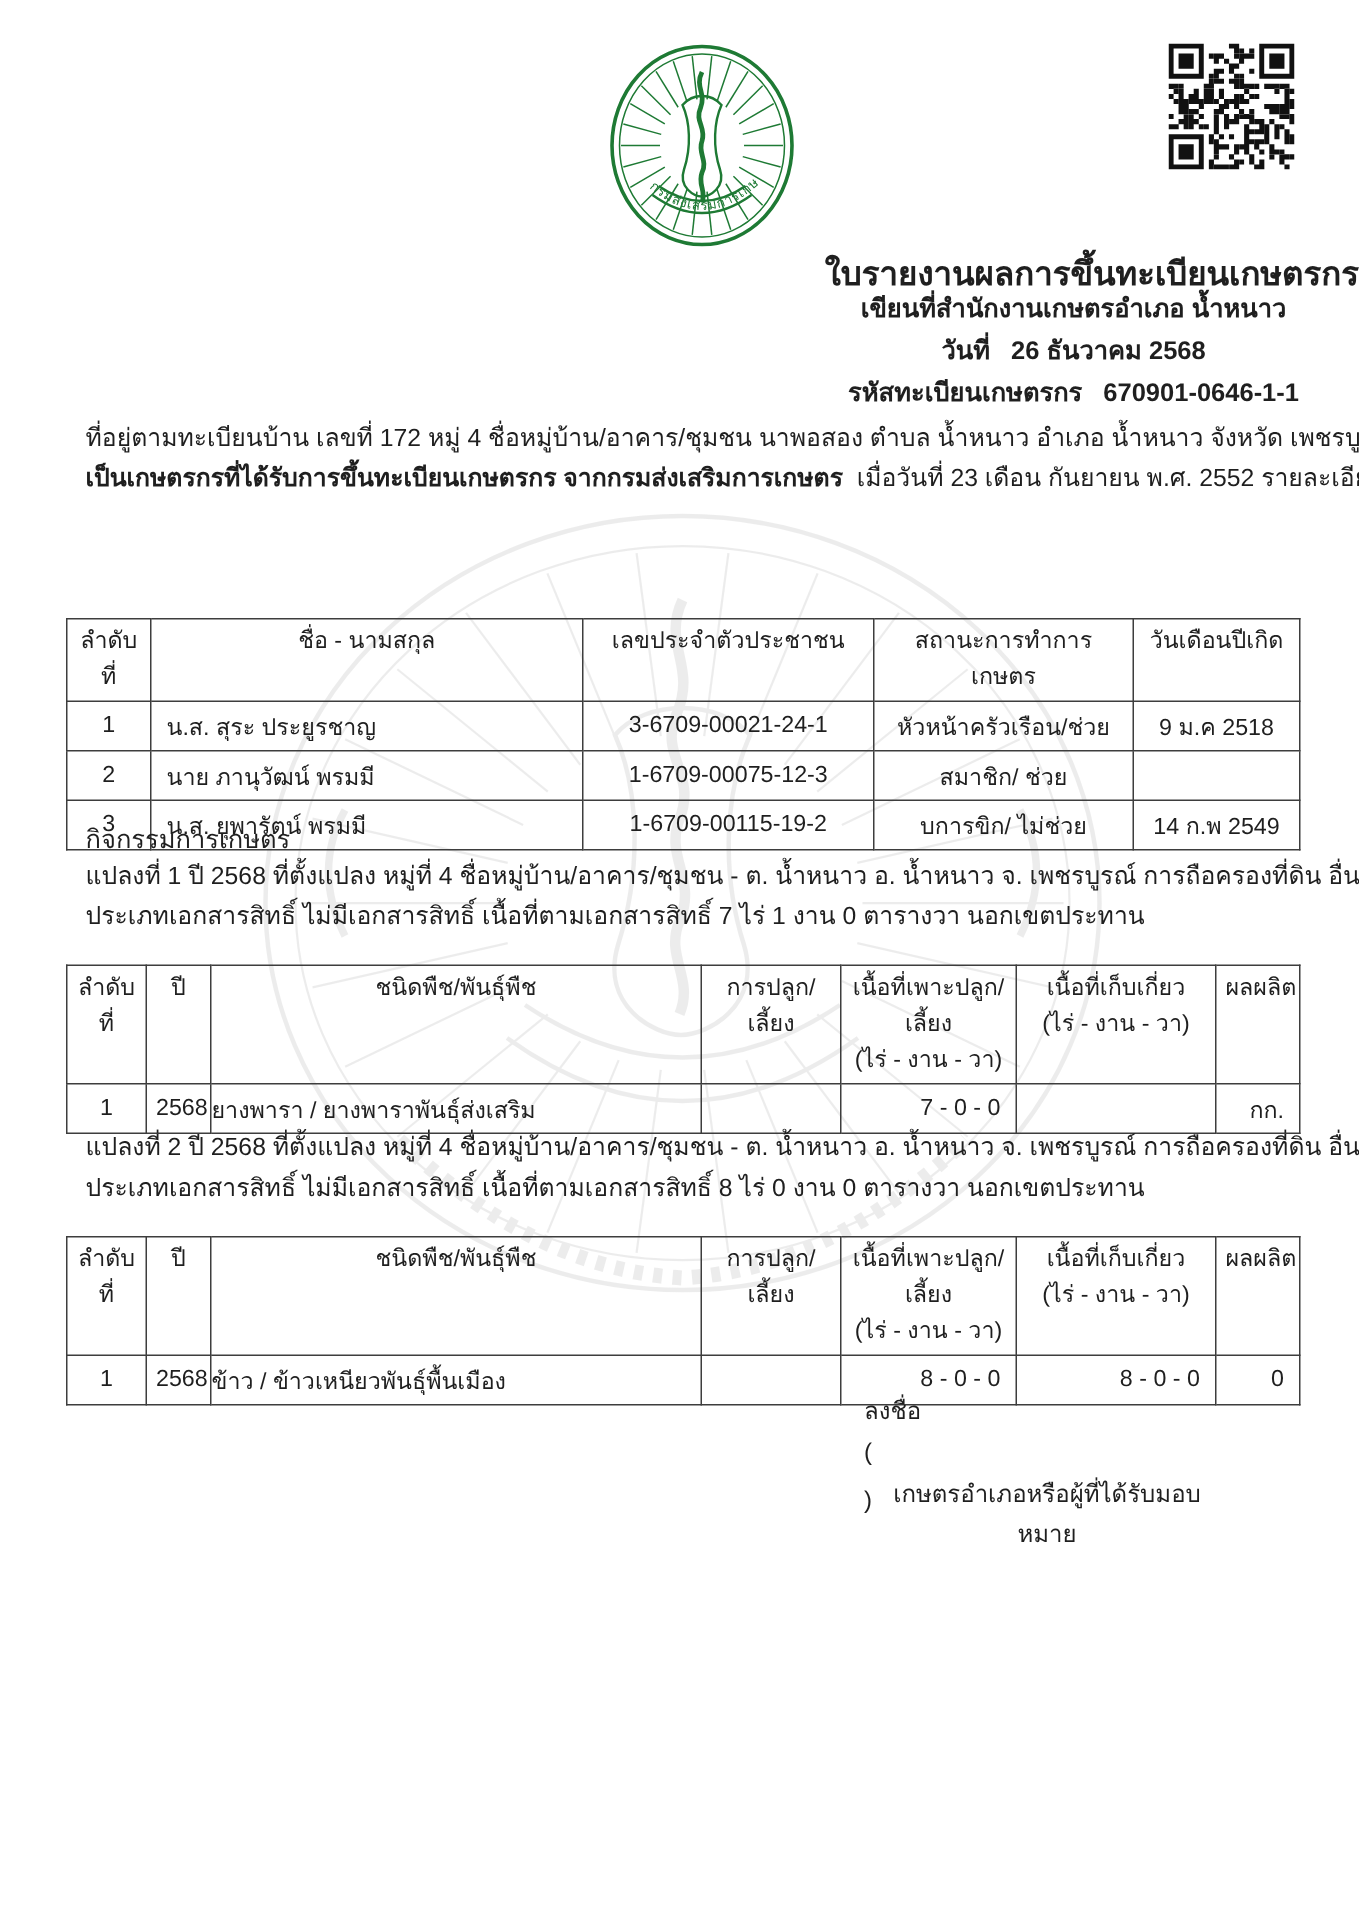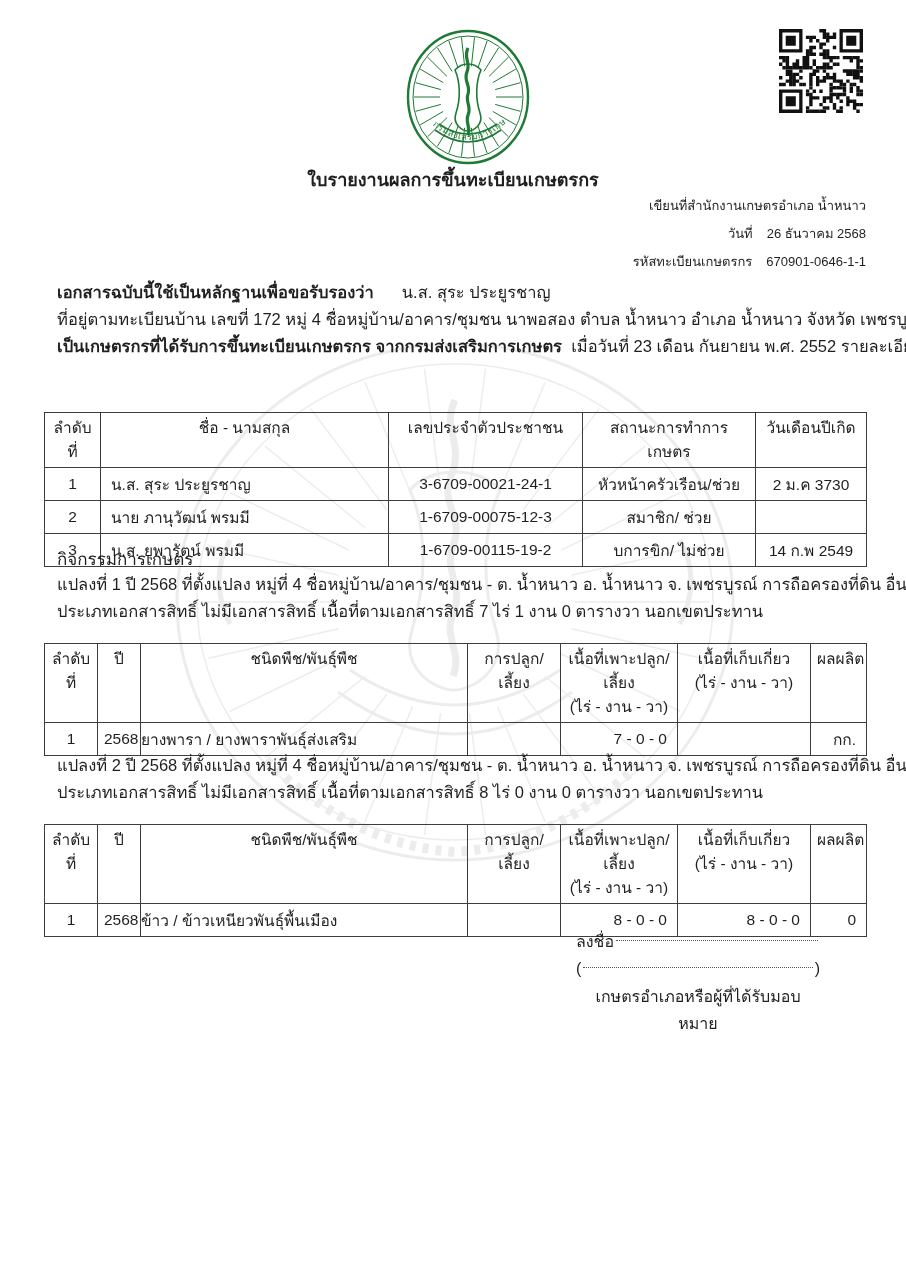--- a/index.html
+++ b/index.html
@@ -7,22 +7,22 @@
     width:906px;height:1280px;background:#ffffff;position:relative;
     font-family:"Liberation Sans","DejaVu Sans",sans-serif;
     color:#1f1f1f;font-size:16px;overflow:hidden;
   }
   .page{position:absolute;inset:0;z-index:1;}
   
   .watermark{position:absolute;left:170px;top:340px;z-index:0;opacity:0.16;pointer-events:none;}
   
   .seal-wrap{position:absolute;left:405px;top:28px;width:126px;height:138px;}
   .qr-wrap{position:absolute;left:779px;top:29px;width:84px;height:84px;}
-  .doc-title{position:absolute;left:0;right:0;top:165px;text-align:center;font-weight:bold;font-size:18px;}
-  .head-right{position:absolute;right:40px;top:192px;text-align:right;line-height:28px;font-size:13px;white-space:nowrap;}
+  .doc-title{position:absolute;left:0;right:0;top:165px;text-align:right;font-weight:bold;font-size:22px;}
+  .head-right{position:absolute;right:40px;top:192px;text-align:center;line-height:28px;font-size:17px;white-space:nowrap;font-weight:bold;}
   .head-right .gap{display:inline-block;width:14px;}
   
   .intro{position:absolute;left:57px;top:279px;right:20px;line-height:27px;font-size:16.5px;white-space:nowrap;}
   .b{font-weight:bold;}
   .sp28{display:inline-block;width:28px;}
   .sp40{display:inline-block;width:44px;}
   
   table{border-collapse:collapse;table-layout:fixed;font-size:15.5px;background:transparent;}
   td,th{border:1px solid #3d3d3d;padding:3px 6px;font-weight:normal;overflow:hidden;}
   th{text-align:center;vertical-align:top;white-space:pre-line;line-height:24px;}
@@ -35,21 +35,21 @@
   .t-crop td:nth-child(5),.t-crop td:nth-child(6),.t-crop td:nth-child(7){text-align:right;padding-right:10px;}
   .t-crop1{top:643px;}
   .t-crop2{top:824px;}
   
   .sec-heading{position:absolute;left:57px;top:545px;font-weight:normal;font-size:17px;}
   .plot-desc{position:absolute;left:57px;right:20px;line-height:27px;font-size:16.5px;white-space:nowrap;}
   .plot1-desc{top:571px;}
   .plot2-desc{top:752px;}
   
   .sig{position:absolute;left:576px;top:928px;width:244px;line-height:27px;font-size:16px;}
-  .sig-line{display:flex;align-items:center;height:27px;}
+  .sig-line{display:flex;align-items:flex-start;height:27px;flex-direction:column;}
   .leader{flex:1;border-bottom:1.6px dotted #555;margin:0 2px 4px 2px;height:1px;}
   .sig-center{text-align:center;margin-top:1px;}
   svg{display:block;}
 </style>
 </head>
 <body>
 
 <div class="watermark">
   <svg id="wm-svg" width="570" height="540" viewBox="0 0 570 540">
     <ellipse cx="285" cy="262" rx="278" ry="258" fill="none" stroke="#8f8f8f" stroke-width="3"></ellipse>
@@ -150,23 +150,20 @@
     <div>เขียนที่สำนักงานเกษตรอำเภอ  น้ำหนาว</div>
     <div>
       <span>วันที่</span><span class="gap"></span><span>26 ธันวาคม 2568</span>
     </div>
     <div>
       <span>รหัสทะเบียนเกษตรกร</span><span class="gap"></span><span>670901-0646-1-1</span>
     </div>
   </div>
 
   <div class="intro">
-    <div>
-      <span class="b">เอกสารฉบับนี้ใช้เป็นหลักฐานเพื่อขอรับรองว่า</span><span class="sp28"></span><span>น.ส. สุระ ประยูรชาญ</span>
-    </div>
     <div>ที่อยู่ตามทะเบียนบ้าน  เลขที่ 172 หมู่ 4 ชื่อหมู่บ้าน/อาคาร/ชุมชน นาพอสอง ตำบล น้ำหนาว อำเภอ น้ำหนาว จังหวัด เพชรบูรณ์</div>
     <div>
       <span class="b">เป็นเกษตรกรที่ได้รับการขึ้นทะเบียนเกษตรกร จากกรมส่งเสริมการเกษตร</span>&nbsp;&nbsp;<span>เมื่อวันที่  23 เดือน กันยายน พ.ศ. 2552 รายละเอียดดังนี้</span>
     </div>
   </div>
 
   <table class="tbl t-household">
     <colgroup>
         <col style="width:56px">
         <col style="width:288px">
@@ -182,21 +179,21 @@
           <th>สถานะการทำการเกษตร</th>
           <th>วันเดือนปีเกิด</th>
         </tr>
       </thead>
     <tbody>
         <tr>
           <td>1</td>
           <td>น.ส. สุระ ประยูรชาญ</td>
           <td>3-6709-00021-24-1</td>
           <td>หัวหน้าครัวเรือน/ช่วย</td>
-          <td>2 ม.ค 3730</td>
+          <td>9 ม.ค 2518</td>
         </tr>
         <tr>
           <td>2</td>
           <td>นาย ภานุวัฒน์ พรมมี</td>
           <td>1-6709-00075-12-3</td>
           <td>สมาชิก/ ช่วย</td>
           <td></td>
         </tr>
         <tr>
           <td>3</td>

